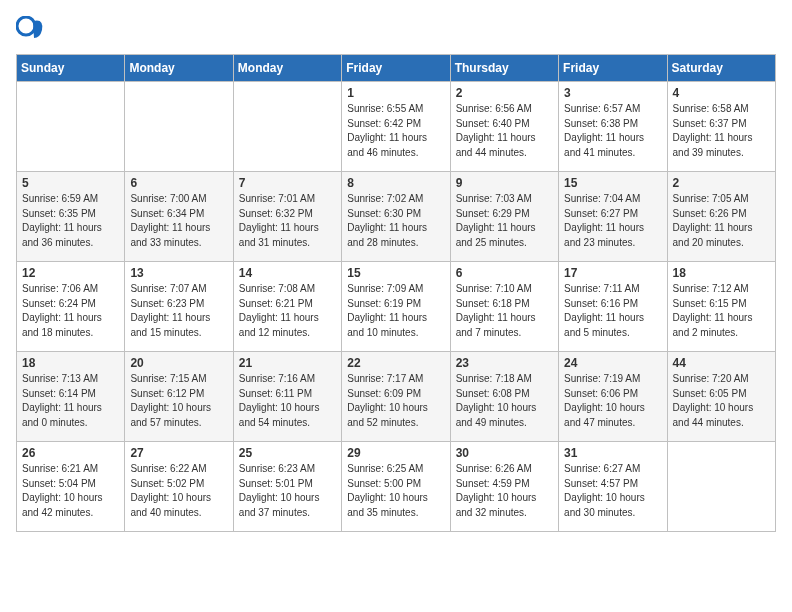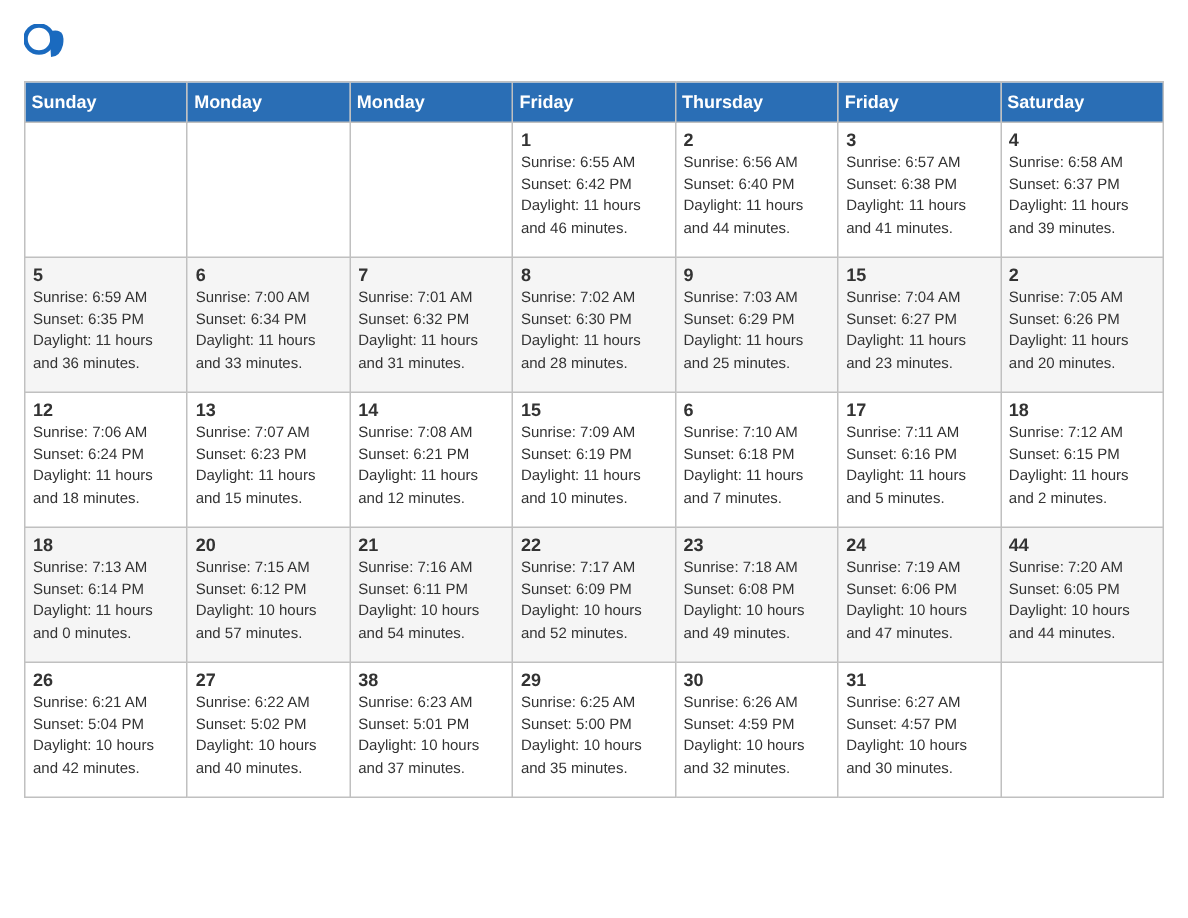--- a/index.html
+++ b/index.html
@@ -233,21 +233,21 @@
       <tr>
         <td>
           <span class="day-num">26</span>
           <div class="cell-content">Sunrise: 6:21 AM<br>Sunset: 5:04 PM<br>Daylight: 10 hours and 42 minutes.</div>
         </td>
         <td>
           <span class="day-num">27</span>
           <div class="cell-content">Sunrise: 6:22 AM<br>Sunset: 5:02 PM<br>Daylight: 10 hours and 40 minutes.</div>
         </td>
         <td>
-          <span class="day-num">38</span>
+          <span class="day-num">25</span>
           <div class="cell-content">Sunrise: 6:23 AM<br>Sunset: 5:01 PM<br>Daylight: 10 hours and 37 minutes.</div>
         </td>
         <td>
           <span class="day-num">29</span>
           <div class="cell-content">Sunrise: 6:25 AM<br>Sunset: 5:00 PM<br>Daylight: 10 hours and 35 minutes.</div>
         </td>
         <td>
           <span class="day-num">30</span>
           <div class="cell-content">Sunrise: 6:26 AM<br>Sunset: 4:59 PM<br>Daylight: 10 hours and 32 minutes.</div>
         </td>

